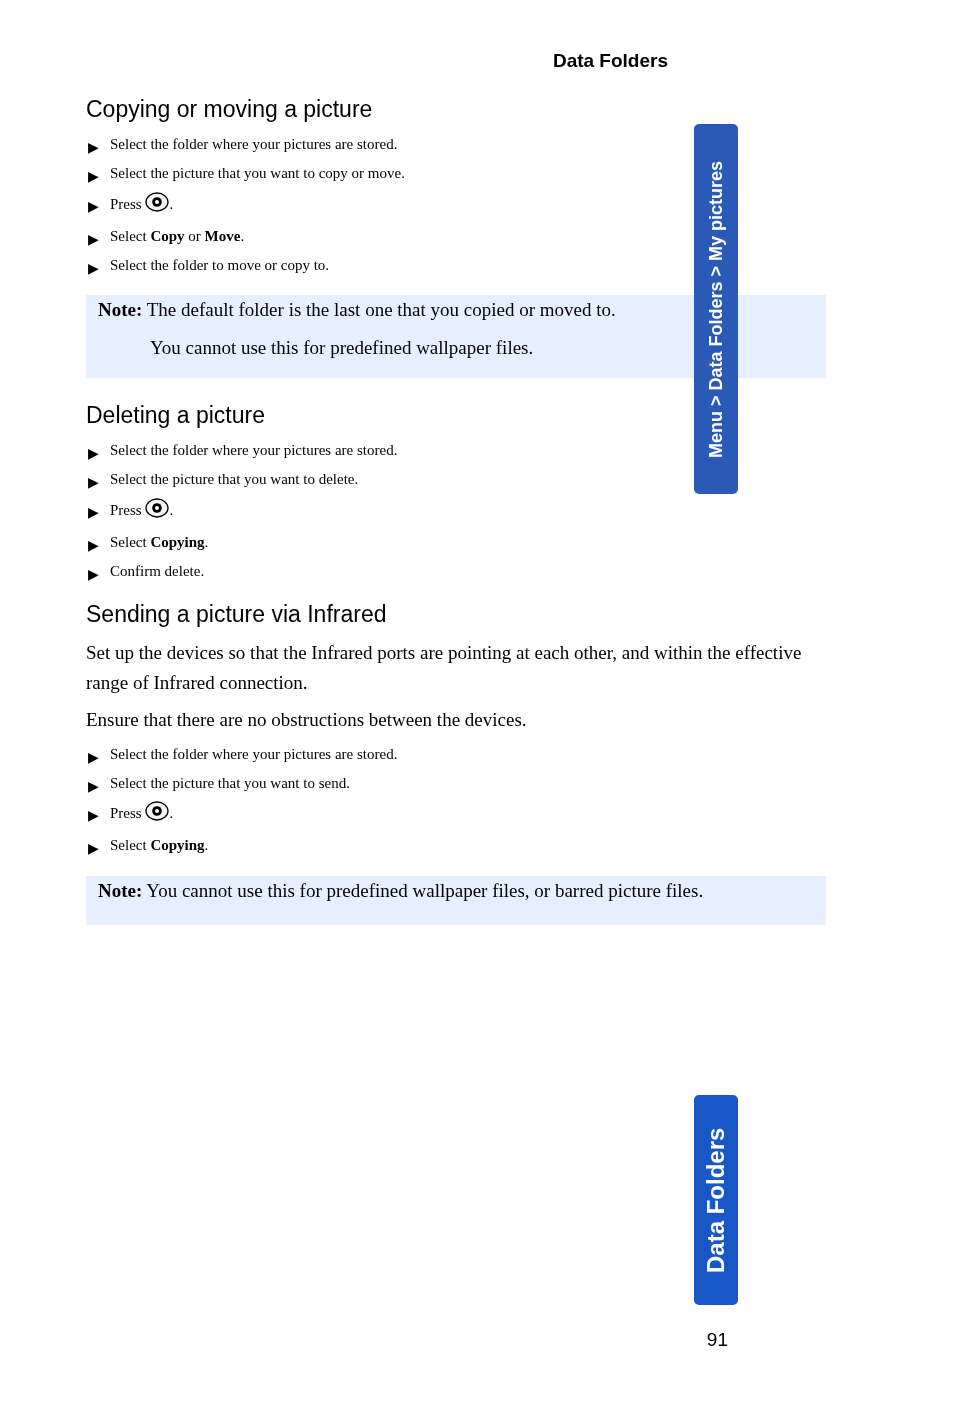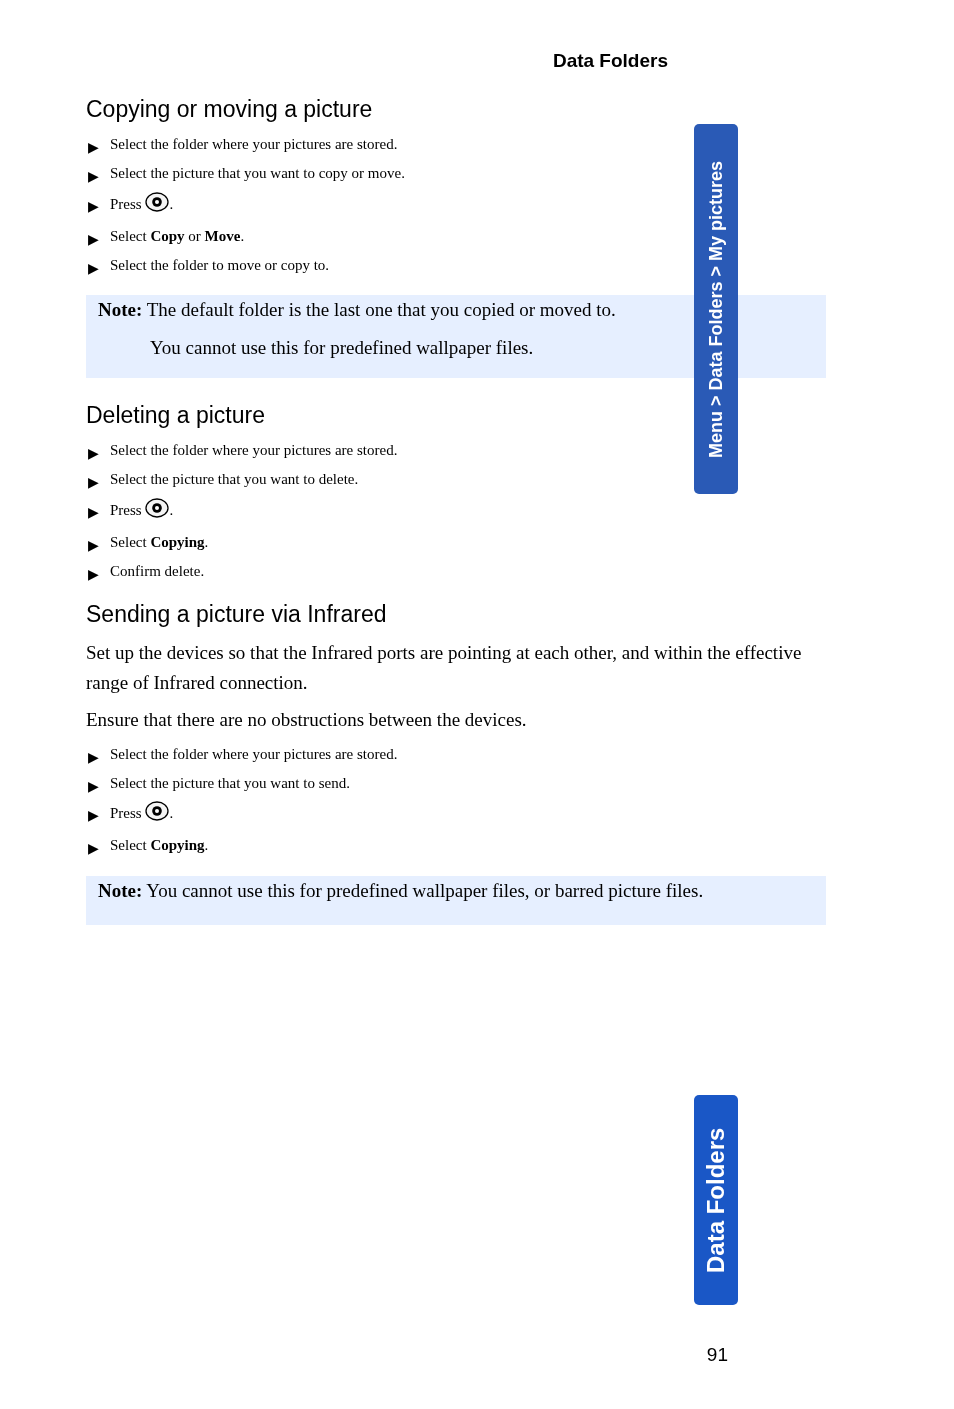--- a/index.html
+++ b/index.html
@@ -116,21 +116,21 @@
   }
   .side-tab-bottom-wrap {
     position: absolute;
     right: 40px;
     bottom: 96px;
     width: 44px;
   }
   .page-number {
     position: absolute;
     right: 50px;
-    bottom: 43px;
+    bottom: 58px;
     font-family: Arial, Helvetica, sans-serif;
     font-size: 19px;
   }
   b { font-weight: bold; }
 </style>
 </head>
 <body>
 
 <div class="page">
 

